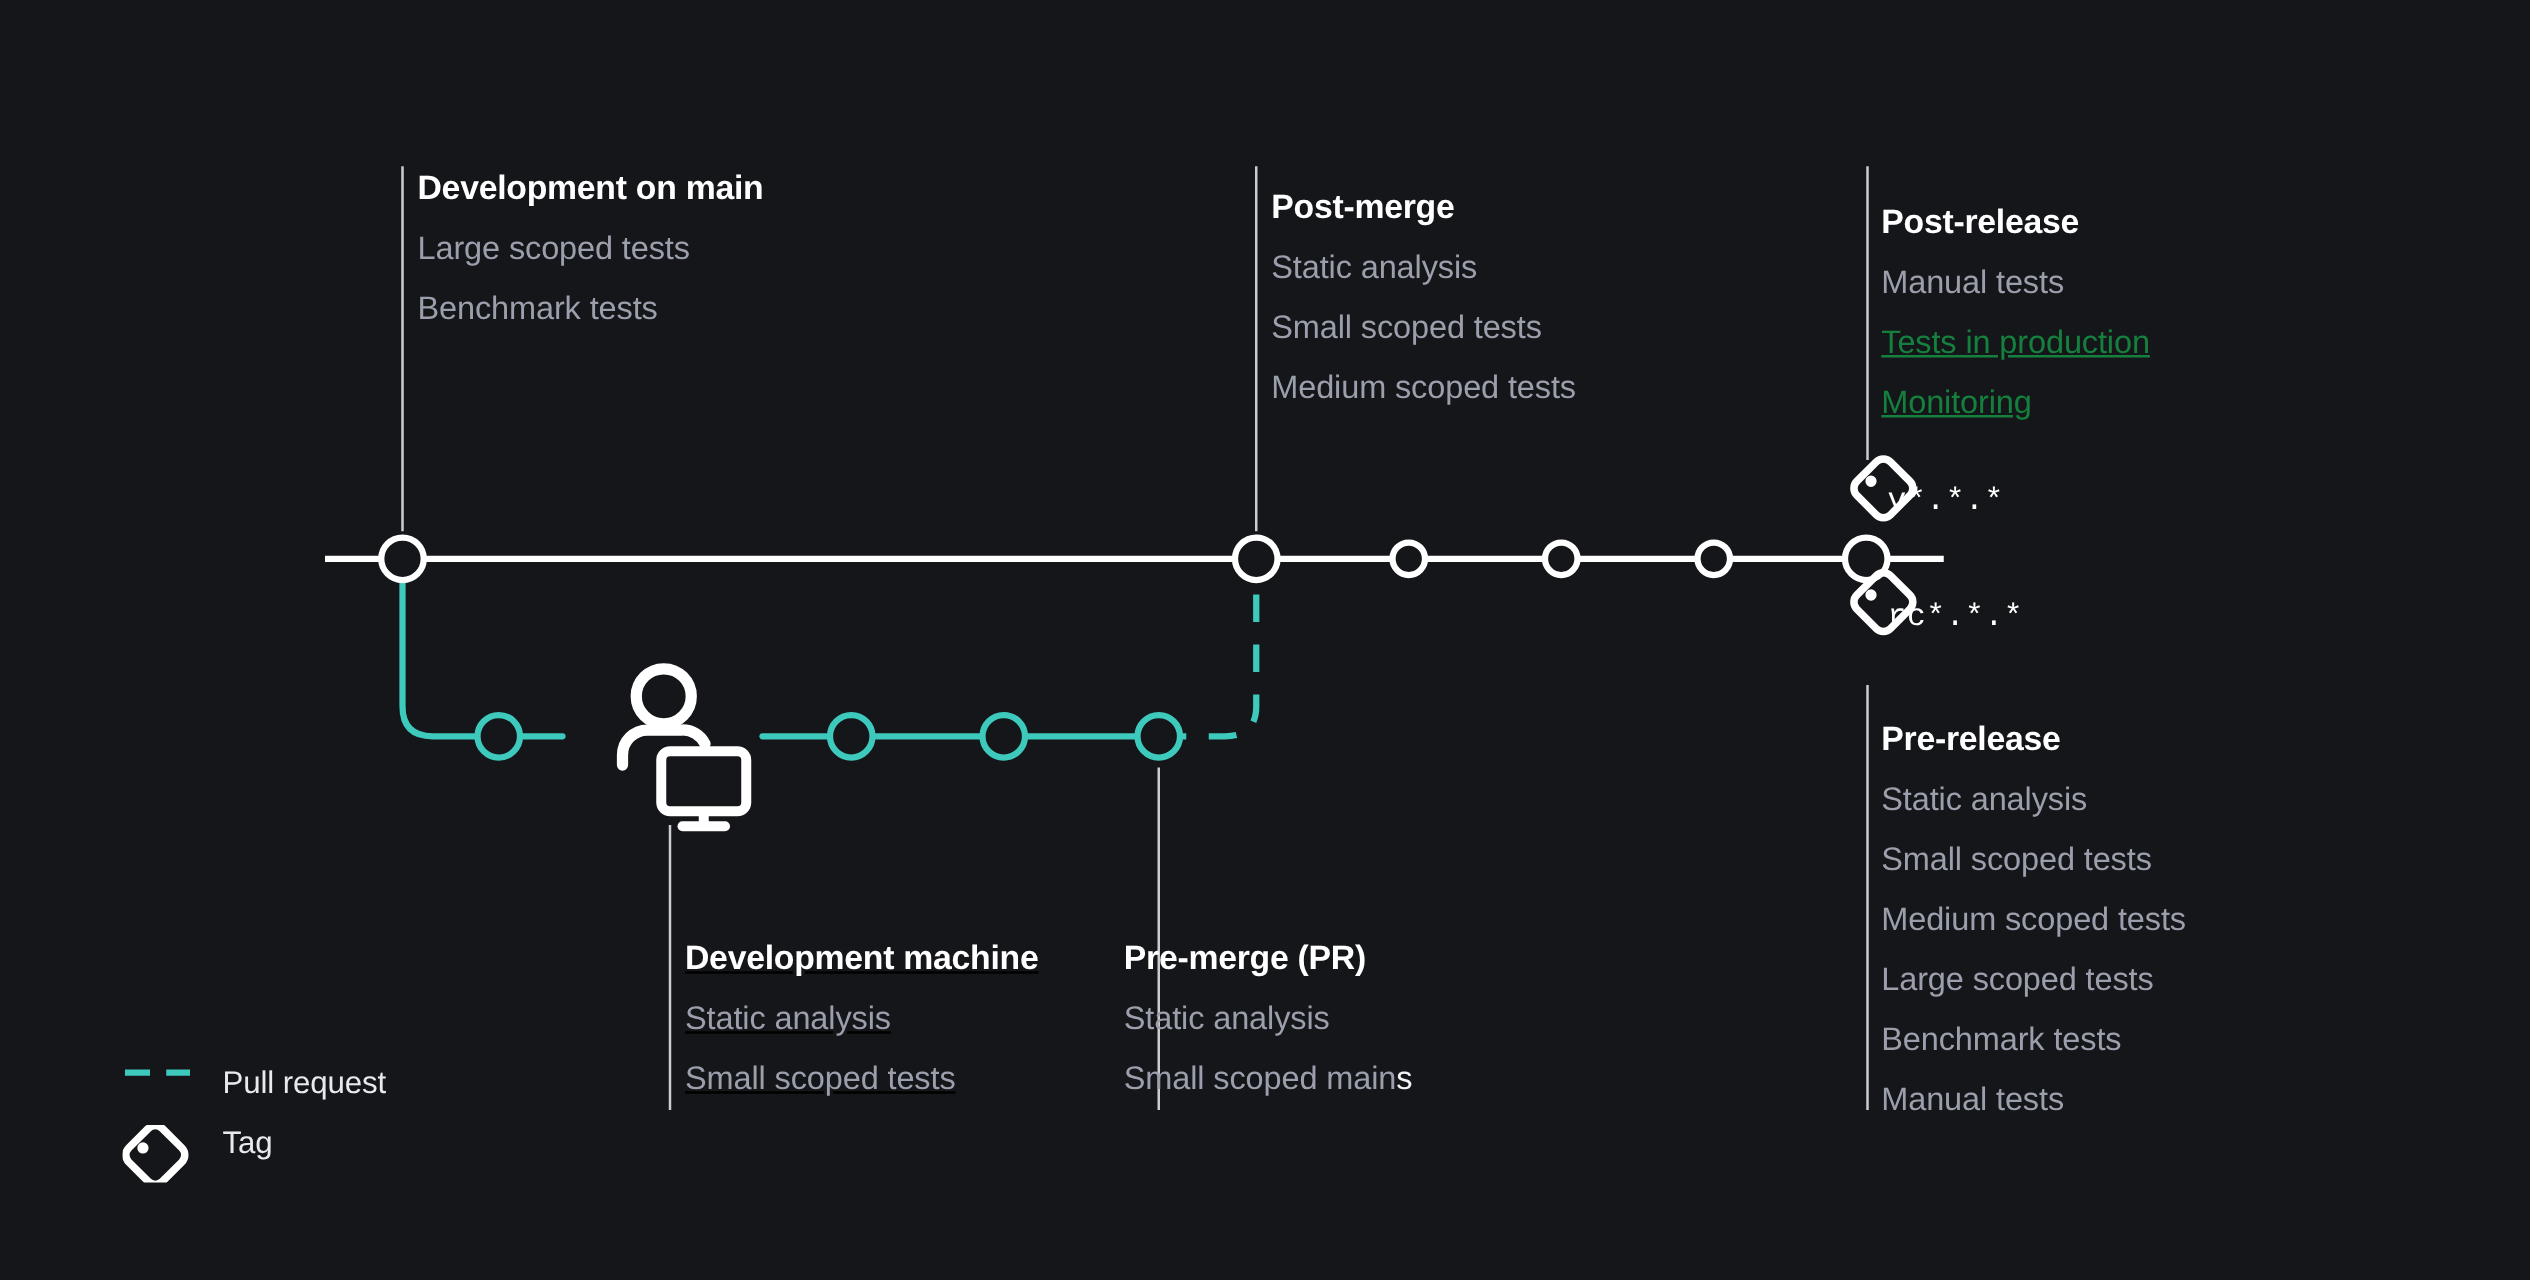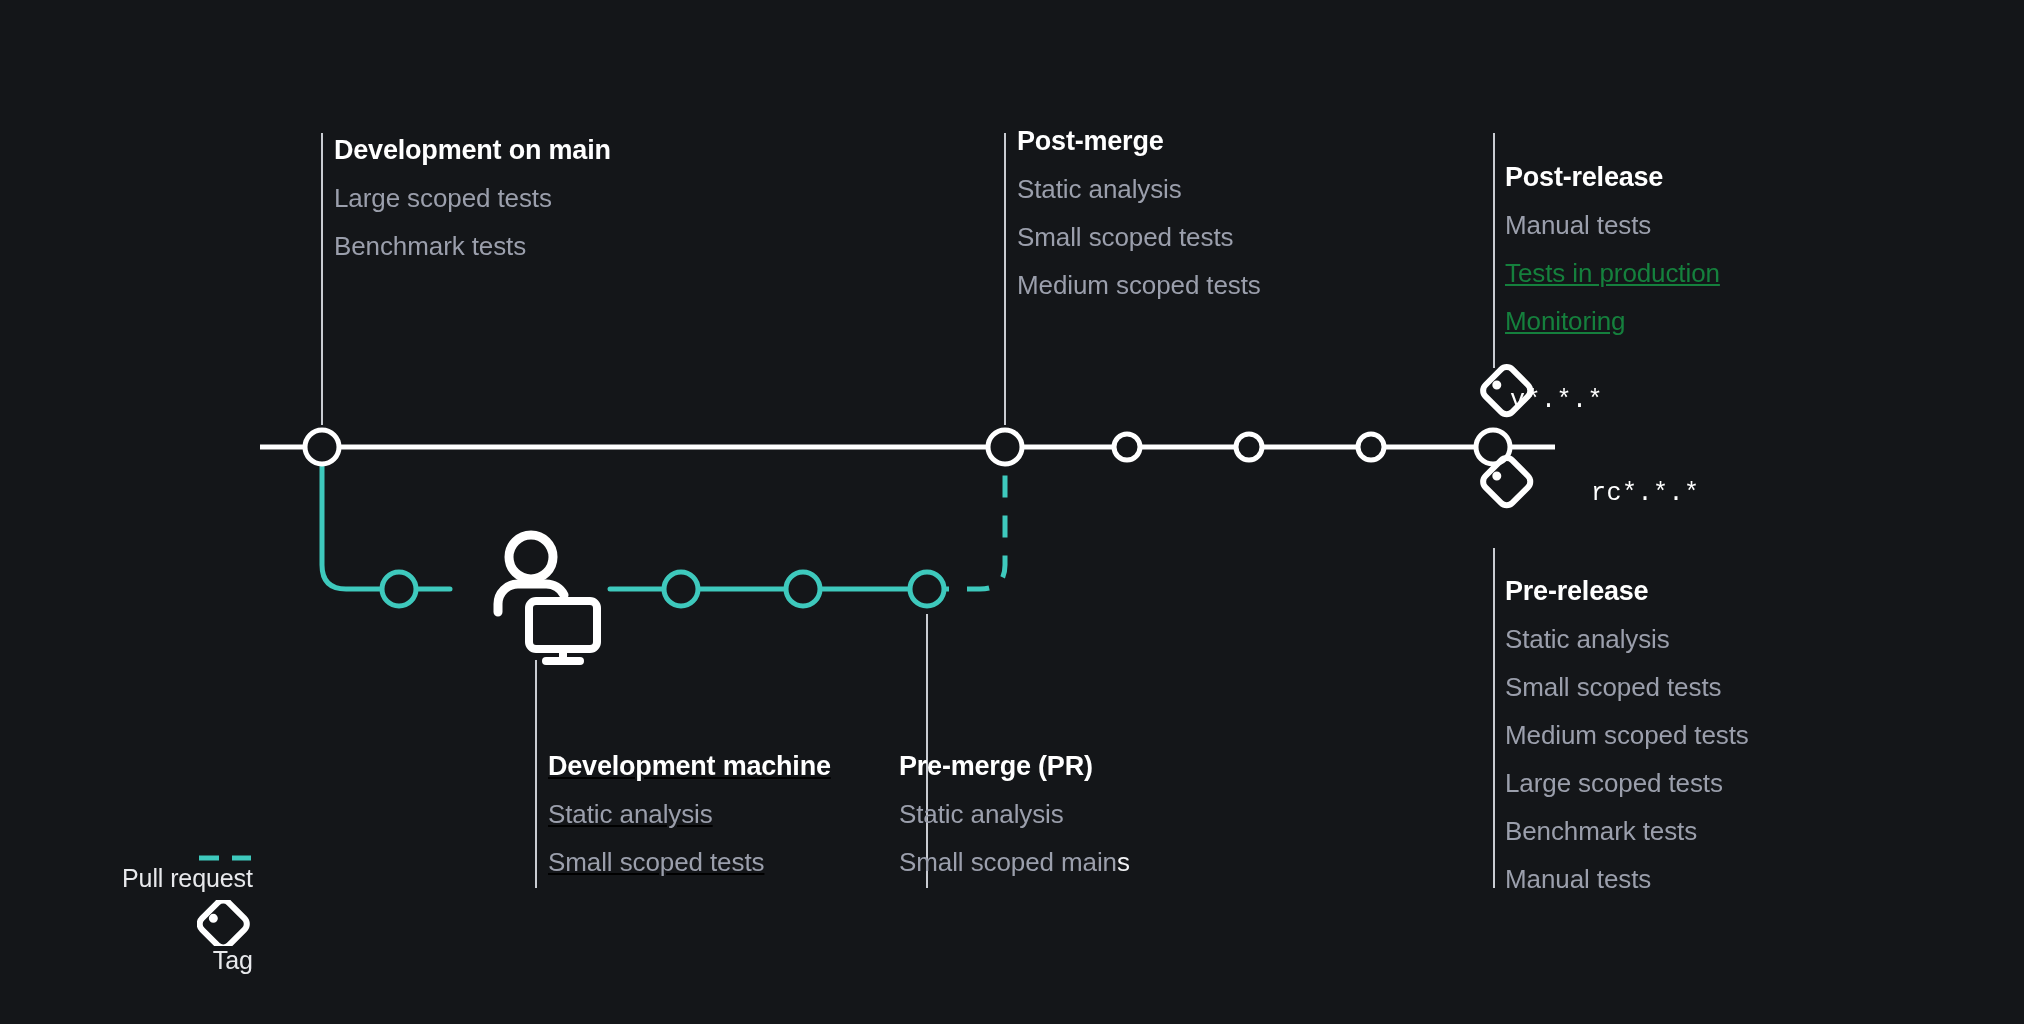--- a/index.html
+++ b/index.html
@@ -69,23 +69,22 @@
   .legend {
     position: absolute;
     left: 98px;
     top: 852px;
     display: flex;
     flex-direction: column;
     gap: 18px;
   }
   .legend-row {
     display: flex;
-    align-items: flex-end;
+    align-items: flex-start;
     height: 30px;
-    flex-direction: column;
   }
   .legend-text {
     font-size: 25px;
     color: #e8e9ec;
     margin-left: 24px;
     white-space: nowrap;
     letter-spacing: -0.1px;
   }
   .legend-icon {
     width: 56px;
@@ -142,31 +141,31 @@
     </g>
 
     <g transform="translate(1477,476) rotate(-45)">
       <path d="M 6 6 h 22 a 8 8 0 0 1 8 8 v 22 a 8 8 0 0 1 -8 8 h -22 a 8 8 0 0 1 -8 -8 v -22 a 8 8 0 0 1 8 -8 z" fill="none" stroke="#ffffff" stroke-width="6" stroke-linejoin="round"></path>
       <circle cx="14" cy="14" r="4.5" fill="#ffffff"></circle>
     </g>
 
   </svg>
 
   <div class="tag-label" style="left:1510px; top:386px;">v*.*.*</div>
-  <div class="tag-label" style="left:1591px; top:479px;">rc*.*.*</div>
+  <div class="tag-label" style="left:1510px; top:479px;">rc*.*.*</div>
 
   <div class="anno" style="left:334px; top:137px;">
     <div class="anno-title">Development on main</div>
     <div class="anno-list">
       <div class="anno-item">Large scoped tests</div>
       <div class="anno-item">Benchmark tests</div>
     </div>
   </div>
 
-  <div class="anno" style="left:1017px; top:128px;">
+  <div class="anno" style="left:1017px; top:152px;">
     <div class="anno-title">Post-merge</div>
     <div class="anno-list">
       <div class="anno-item">Static analysis</div>
       <div class="anno-item">Small scoped tests</div>
       <div class="anno-item">Medium scoped tests</div>
     </div>
   </div>
 
   <div class="anno" style="left:1505px; top:137px;margin-top:27px;">
     <div class="anno-title">Post-release</div>

